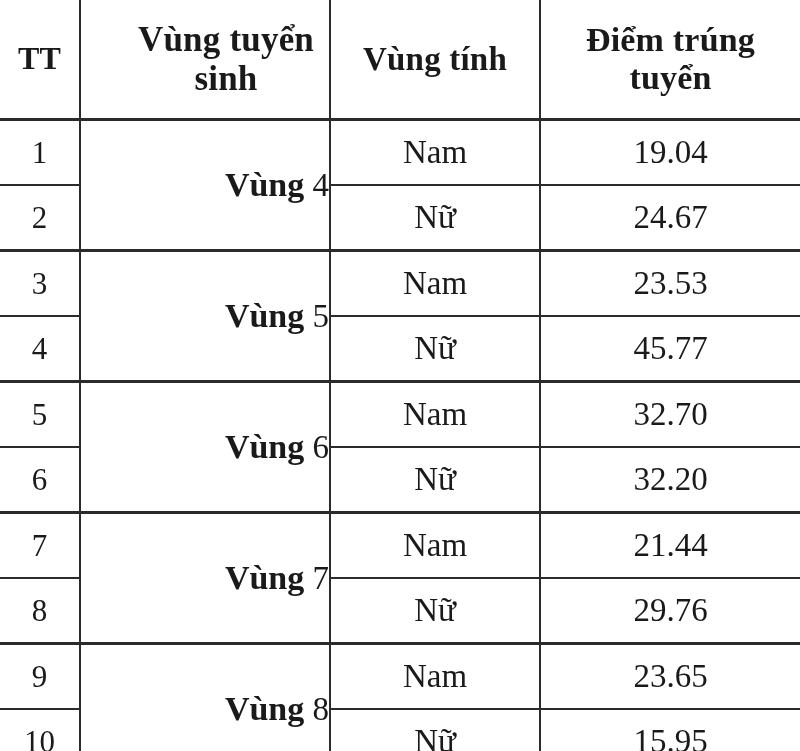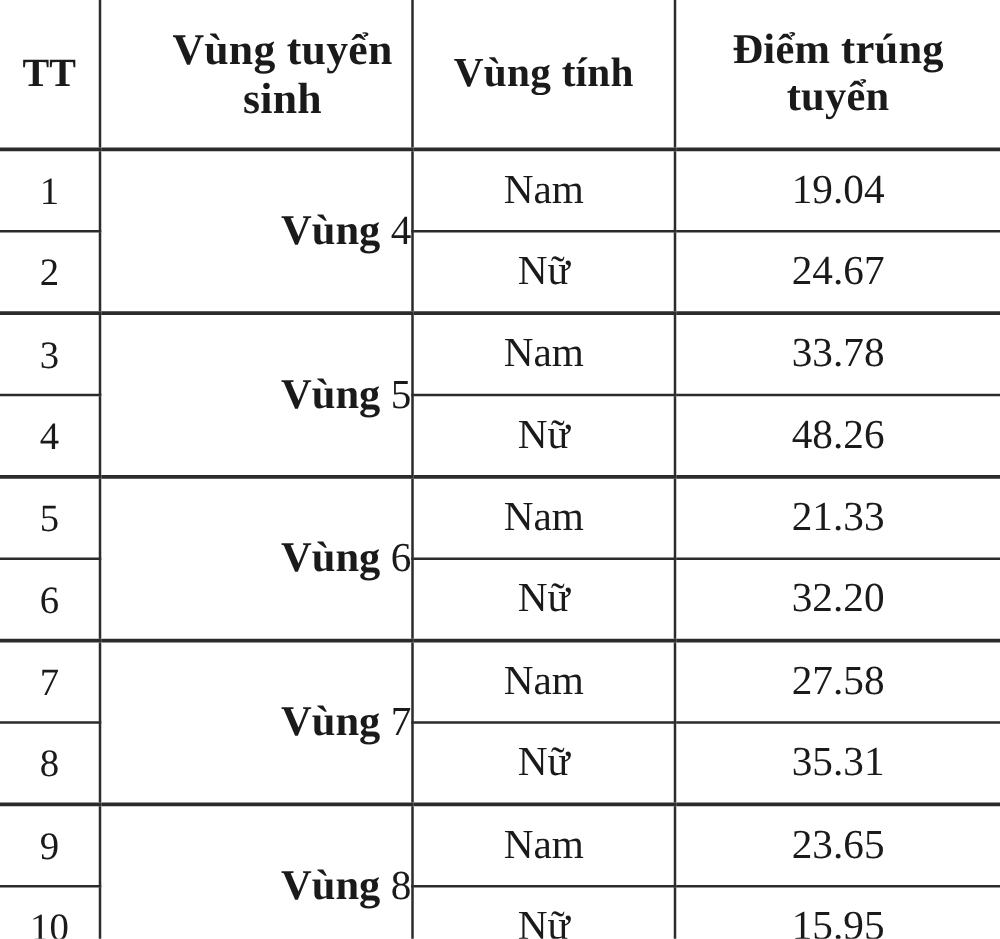--- a/index.html
+++ b/index.html
@@ -102,50 +102,50 @@
     <tr>
       <td class="cell-tt">2</td>
       <td class="cell-gender">Nữ</td>
       <td class="cell-score">24.67</td>
     </tr>
 
     <tr class="group-start">
       <td class="cell-tt">3</td>
       <td class="cell-region" rowspan="2"><span class="region-strong">Vùng</span> <span>5</span></td>
       <td class="cell-gender">Nam</td>
-      <td class="cell-score">33.78</td>
+      <td class="cell-score">23.53</td>
     </tr>
     <tr>
       <td class="cell-tt">4</td>
       <td class="cell-gender">Nữ</td>
-      <td class="cell-score">48.26</td>
+      <td class="cell-score">45.77</td>
     </tr>
 
     <tr class="group-start">
       <td class="cell-tt">5</td>
       <td class="cell-region" rowspan="2"><span class="region-strong">Vùng</span> <span>6</span></td>
       <td class="cell-gender">Nam</td>
-      <td class="cell-score">21.33</td>
+      <td class="cell-score">32.70</td>
     </tr>
     <tr>
       <td class="cell-tt">6</td>
       <td class="cell-gender">Nữ</td>
       <td class="cell-score">32.20</td>
     </tr>
 
     <tr class="group-start">
       <td class="cell-tt">7</td>
       <td class="cell-region" rowspan="2"><span class="region-strong">Vùng</span> <span>7</span></td>
       <td class="cell-gender">Nam</td>
-      <td class="cell-score">27.58</td>
+      <td class="cell-score">21.44</td>
     </tr>
     <tr>
       <td class="cell-tt">8</td>
       <td class="cell-gender">Nữ</td>
-      <td class="cell-score">35.31</td>
+      <td class="cell-score">29.76</td>
     </tr>
 
     <tr class="group-start">
       <td class="cell-tt">9</td>
       <td class="cell-region" rowspan="2"><span class="region-strong">Vùng</span> <span>8</span></td>
       <td class="cell-gender">Nam</td>
       <td class="cell-score">23.65</td>
     </tr>
     <tr>
       <td class="cell-tt">10</td>

